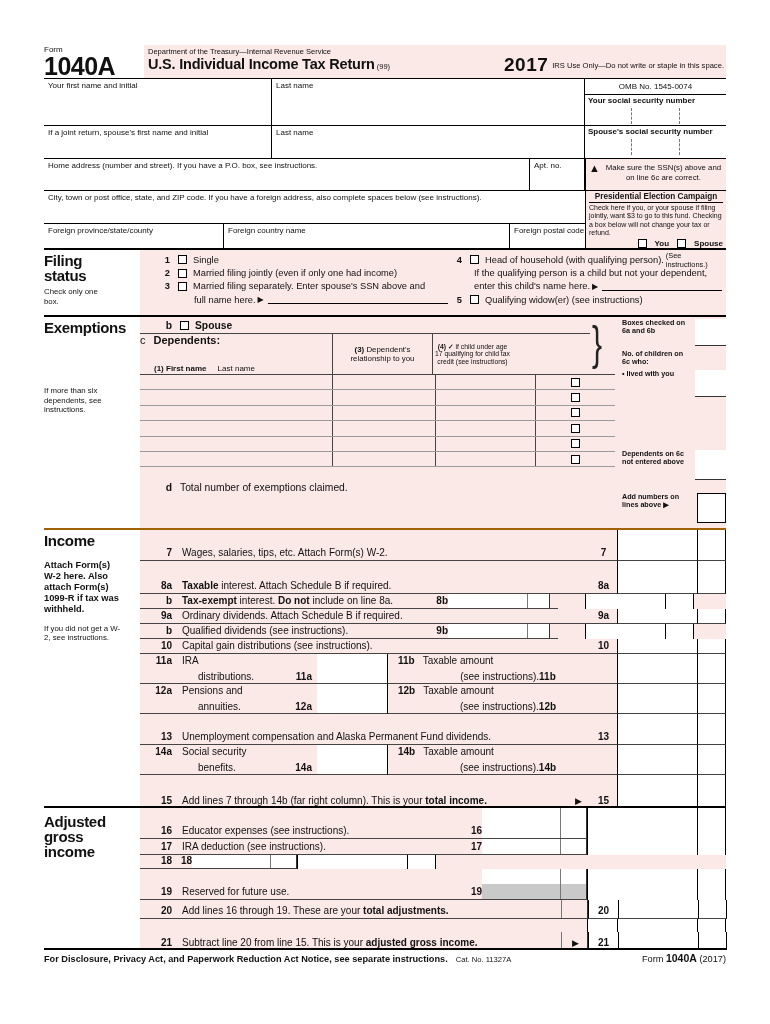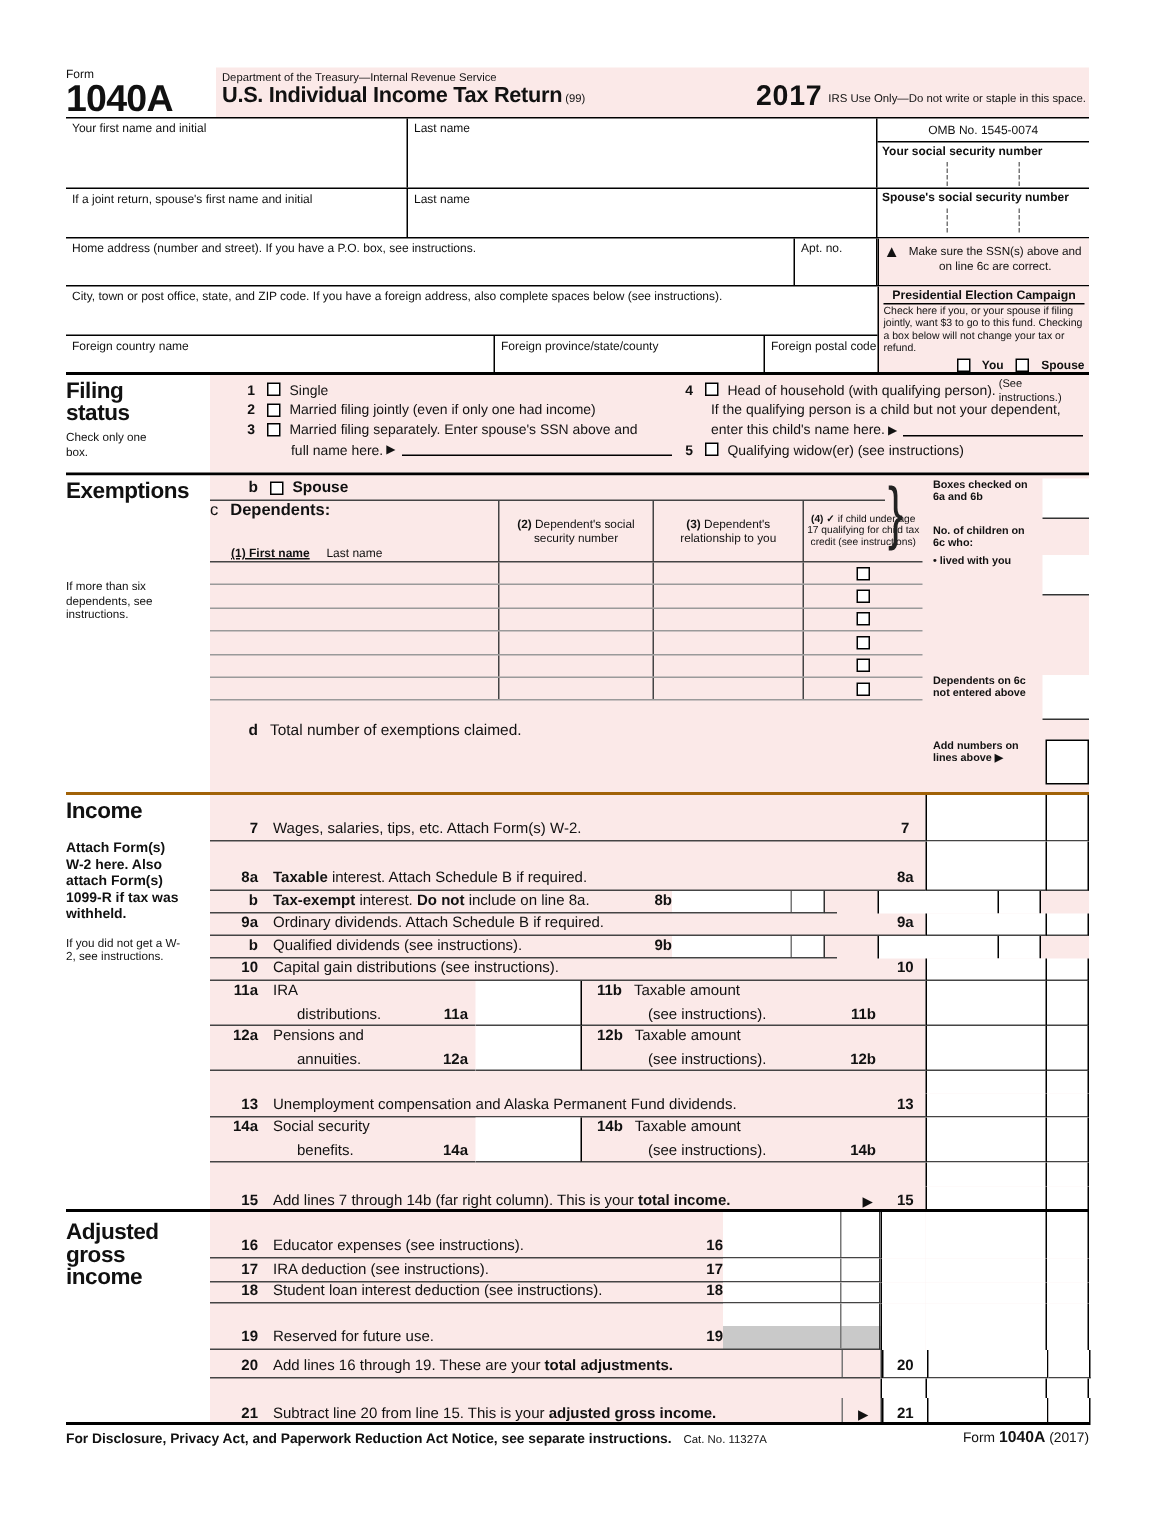--- a/index.html
+++ b/index.html
@@ -72,21 +72,21 @@
   .ex-6a .cb{ margin:2px 6px 0 8px; } 
   .ex-yourself{ font-weight:bold; margin-right:6px; white-space:nowrap; }
   .ex-6a-text{ width:330px; line-height:13px; }
   .ex-b{ height:17px; display:flex; align-items:center; font-size:10.3px; border-bottom:1px solid var(--thin); width:450px; }
   .ex-b .cb{ margin:0 6px 0 8px; }
   .ex-b b{ white-space:nowrap; }
   .ex-chdr{ height:41px; display:flex; width:475px; border-bottom:1px solid var(--thin); }
   .ch-name{ width:192px; display:flex; flex-direction:column; justify-content:space-between; padding-bottom:1px; }
   .ch-name .t{ display:flex; font-size:11px; }
   .ch-name .cols{ font-size:8px; padding-left:14px; }
-  .ch-name .cols b{ font-weight:bold;text-decoration:underline; }
+  .ch-name .cols b{ font-weight:bold; }
   .ch-cell{ border-left:1px solid var(--thin); font-size:7.9px; text-align:center; display:flex; align-items:center; justify-content:center; line-height:9px; padding:0 2px; }
   .ch-ssn{ width:103px; } .ch-rel{ width:100px; }
   .ch-chk{ width:80px; font-size:6.8px; line-height:7.6px; }
   .drow{ height:15.4px; width:475px; border-bottom:1.5px solid var(--grayline); display:flex; }
   .drow .d1{ width:192px; } 
   .drow .d2{ width:103px; border-left:1px solid var(--thin); }
   .drow .d3{ width:100px; border-left:1px solid var(--thin); }
   .drow .d4{ width:80px; border-left:1px solid var(--thin); display:flex; align-items:center; justify-content:center; }
   .ex-d{ height:32px; display:flex; align-items:flex-end; padding-bottom:6px; font-size:10.3px; }
   .ex-d .lbl{ margin-left:8px; }
@@ -120,21 +120,21 @@
   .dbl-left{ width:177px; flex:none; display:flex; flex-direction:column; justify-content:space-between; padding:1px 0; }
   .dbl-left .l1{ display:flex; } 
   .dbl-left .l1 b{ width:32px; text-align:right; flex:none; }
   .dbl-left .l1 span{ margin-left:10px; }
   .dbl-left .l2{ display:flex; justify-content:space-between; padding-left:58px; }
   .dbl-left .l2 b{ padding-right:5px; }
   .sboxv{ width:70px; flex:none; background:#fff; }
   .dbl-right{ width:203px; flex:none; border-left:1px solid #000; display:flex; flex-direction:column; justify-content:space-between; padding:1px 0; }
   .dbl-right .l1{ display:flex; }
   .dbl-right .l1 b{ padding:0 8px 0 10px; }
-  .dbl-right .l2{ display:flex; justify-content:space-between; padding:0 6px 0 44px; }
+  .dbl-right .l2{ display:flex; justify-content:center; padding:0 6px 0 44px; }
   .dbl-right .l2 b{ font-weight:bold; }
   .arrow{ margin-left:auto; padding-right:8px; font-size:9px; }
 
   .sec-agi{ top:761px; height:142px; border-top:2px solid #000; }
   .arow{ display:flex; }
   .arow .num{ width:32px; text-align:right; font-weight:bold; flex:none; display:flex; align-items:flex-end; justify-content:flex-end; padding-bottom:2px; }
   .arow .txt{ flex:1; display:flex; align-items:flex-end; padding:0 0 2px 10px; }
   .arow .sbox2{ width:105px; flex:none; background:#fff; border-right:1px solid #333; position:relative; }
   .arow .sbox2::after{ content:""; position:absolute; right:25px; top:0; bottom:0; border-left:1px solid #777; }
   .arow .gray{ background:#c9c9c9; }
@@ -206,22 +206,22 @@
         <div class="warn">
           <span class="tri">▲</span>
           <span class="wt">Make sure the SSN(s) above and on line 6c are correct.</span>
         </div>
       </div>
     </div>
     <div class="nrow r4">
       <div class="c c-city">City, town or post office, state, and ZIP code. If you have a foreign address, also complete spaces below (see instructions).</div>
     </div>
     <div class="nrow r5">
+      <div class="c c-fp">Foreign province/state/county</div>
       <div class="c c-fc">Foreign country name</div>
-      <div class="c c-fp">Foreign province/state/county</div>
       <div class="c c-fz">Foreign postal code</div>
     </div>
     <div class="pec">
       <div class="pec-title">Presidential Election Campaign</div>
       <div class="pec-body">Check here if you, or your spouse if filing jointly, want $3 to go to this fund. Checking a box below will not change your tax or refund.</div>
       <div class="pec-checks">
         <span class="cb"></span>
         <span>You</span>
         <span class="cb"></span>
         <span>Spouse</span>
@@ -293,23 +293,20 @@
         <b>Spouse</b>
       </div>
       <div class="ex-chdr">
         <div class="ch-name">
           <div class="t">
               <span class="n">c</span>
               <b style="margin-left:8px">Dependents:</b>
             </div>
           <div class="cols"><b>(1) First name</b>&nbsp;&nbsp;&nbsp;&nbsp;&nbsp;<span>Last name</span></div>
         </div>
-        <div class="ch-cell ch-ssn">
-            <span><b>(2)</b> <span>Dependent's social security number</span></span>
-          </div>
         <div class="ch-cell ch-rel">
             <span><b>(3)</b> <span>Dependent's relationship to you</span></span>
           </div>
         <div class="ch-cell ch-chk">
             <span><b>(4)</b> <b>✓</b> <span>if child under age 17 qualifying for child tax credit (see instructions)</span></span>
           </div>
       </div>
       <div class="drow">
         <div class="d1"></div>
           <div class="d2"></div>
@@ -612,23 +609,20 @@
             <span>IRA deduction (see instructions).</span>
           </div>
         <div class="subnum abb">17</div>
         <div class="sbox2 abb"></div>
         <div class="wr"></div>
           <div class="dol"></div>
           <div class="cts"></div>
       </div>
       <div class="arow" style="height:14px">
         <div class="num abb">18</div>
-        <div class="txt abb">
-            <span>Student loan interest deduction (see instructions).</span>
-          </div>
         <div class="subnum abb">18</div>
         <div class="sbox2 abb"></div>
         <div class="wr"></div>
           <div class="dol"></div>
           <div class="cts"></div>
       </div>
       <div class="arow" style="height:15px">
           <div class="num"></div>
           <div class="txt"></div>
           <div class="subnum"></div>

